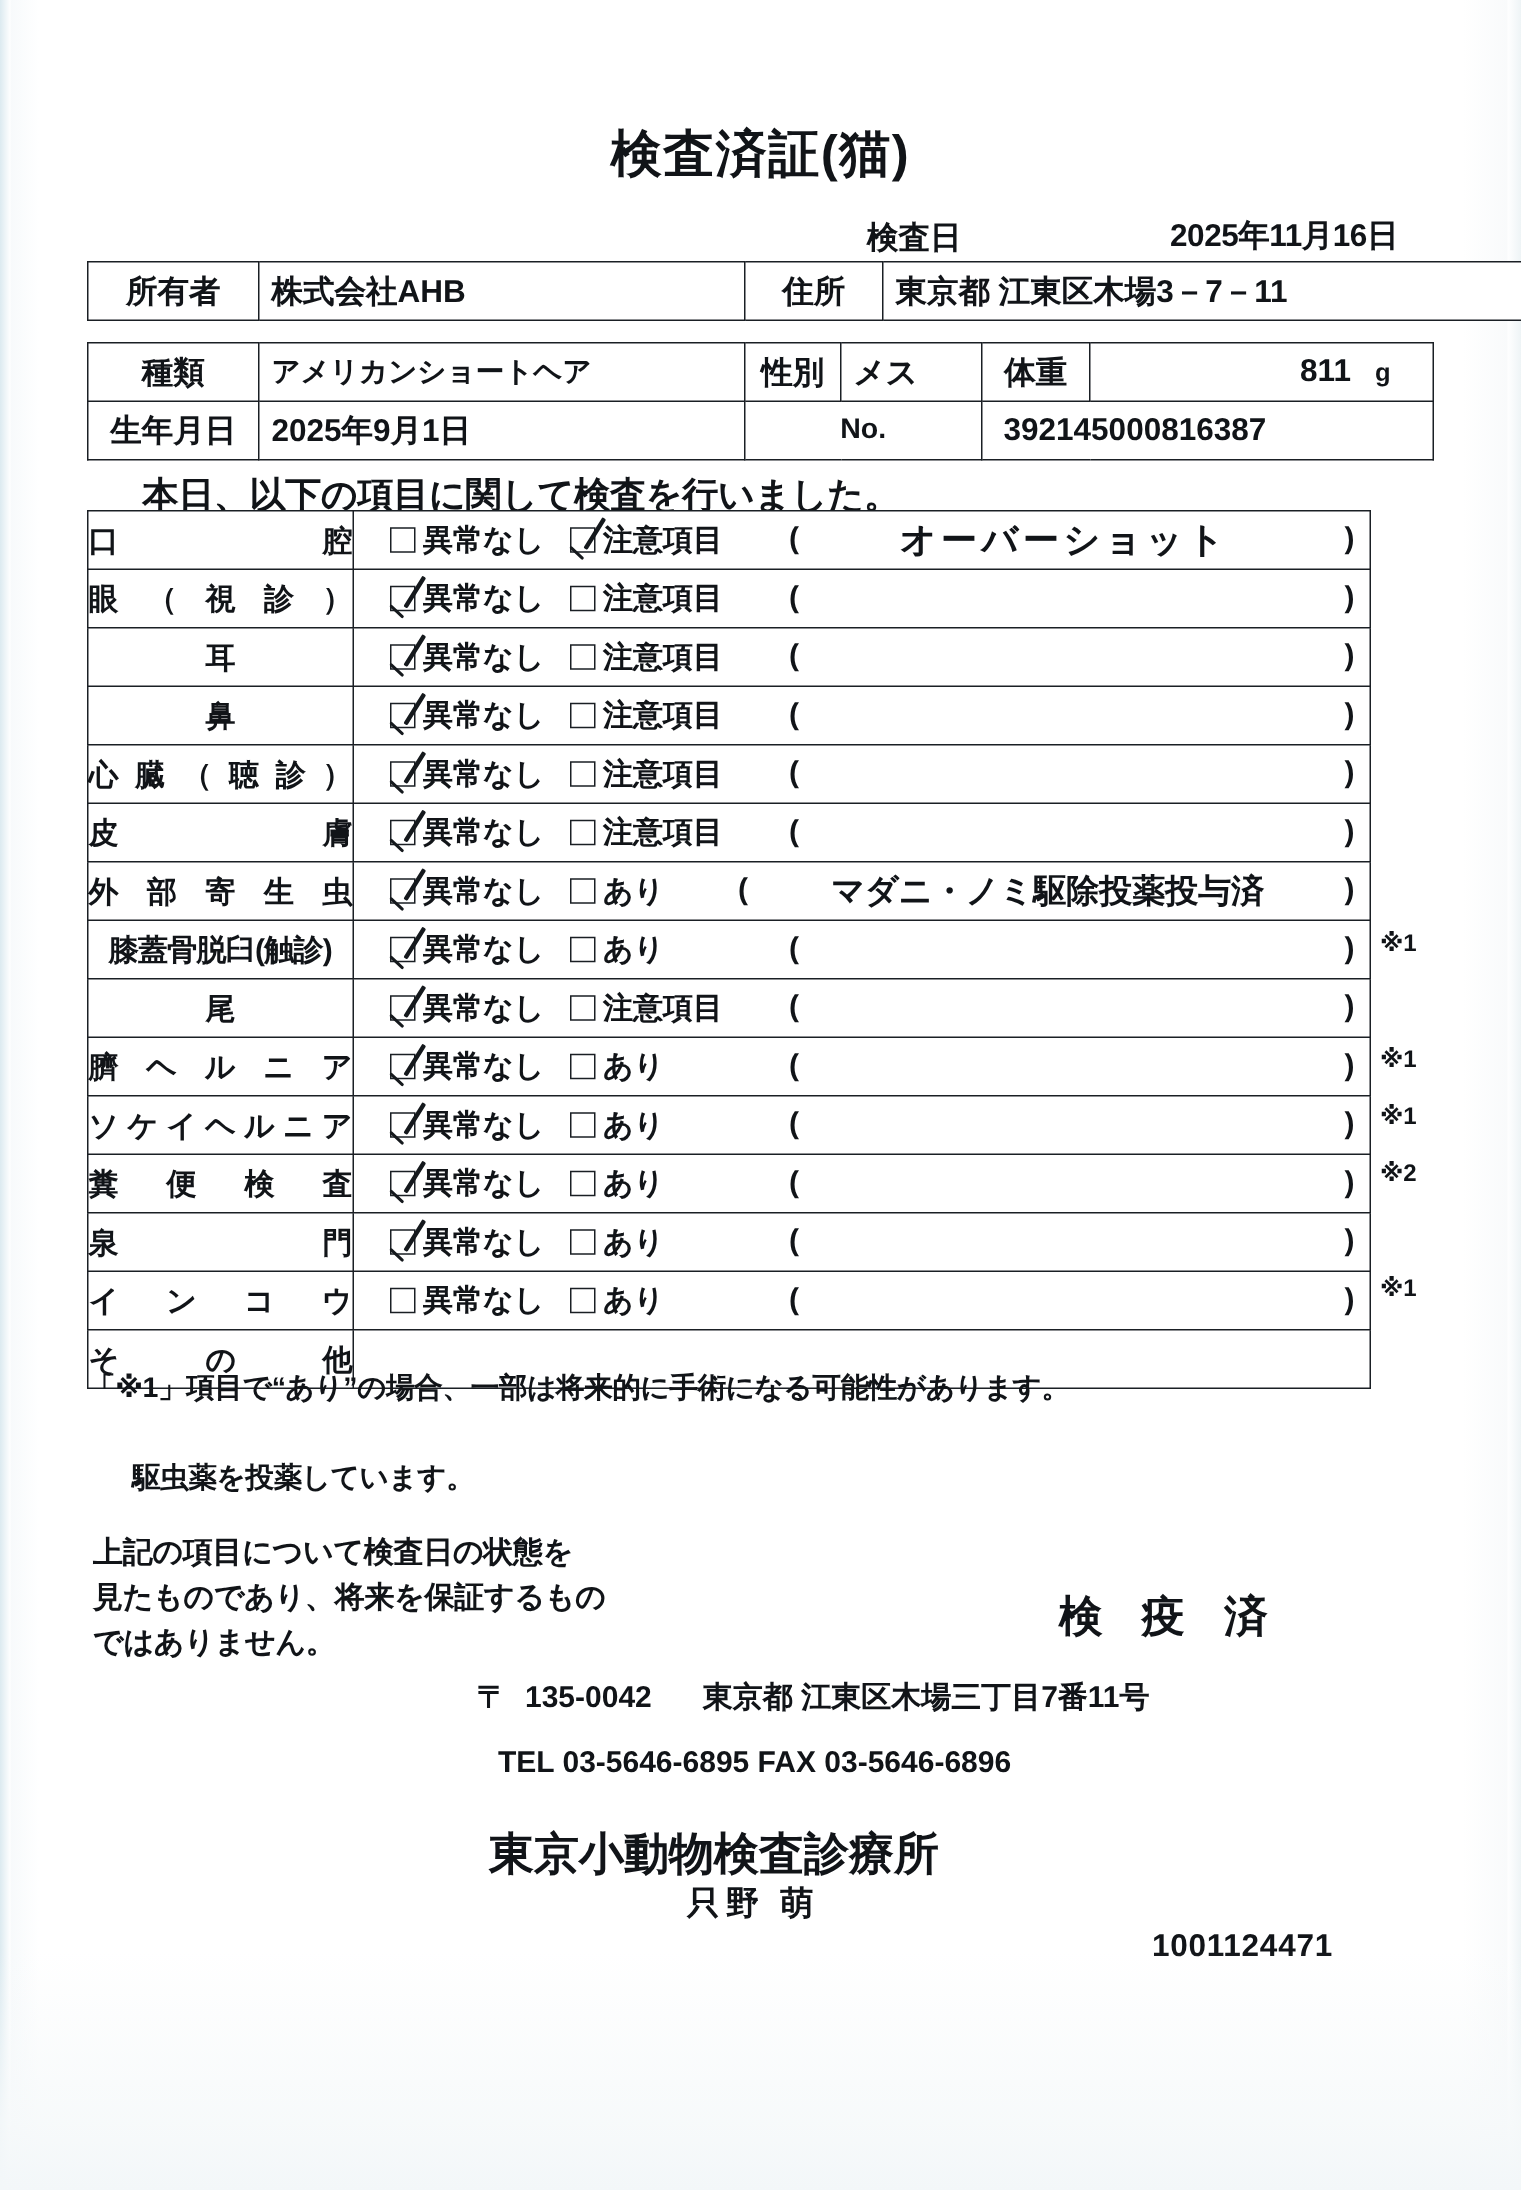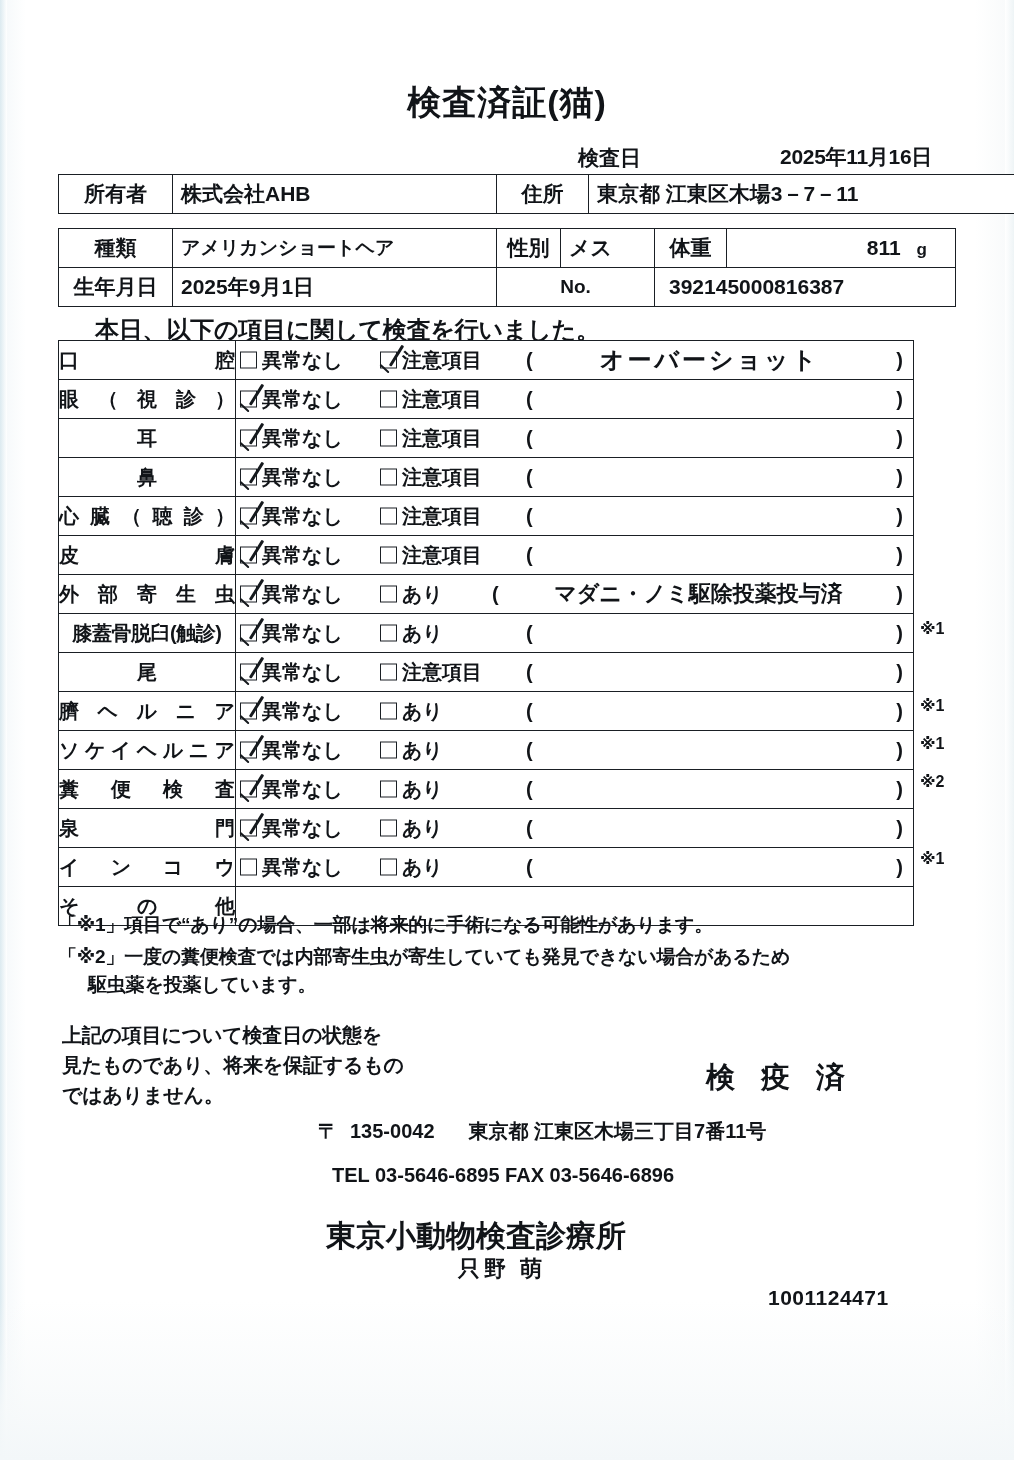--- a/index.html
+++ b/index.html
@@ -104,21 +104,21 @@
   td.ex-body{ position:relative; padding:0; }
 
   .opt{
     position:absolute;
     top:50%;
     transform:translateY(-50%);
     display:flex;
     align-items:center;
     gap:2px;
   }
-  .opt-a{ left:4px; }
+  .opt-a{ left:24px; }
   .opt-b{ left:144px; }
 
   .box{
     display:inline-block;
     width:15px; height:15px;
     border:1.8px solid #1a1f24;
     position:relative;
     margin-right:3px;
     flex:none;
     background:#fff;
@@ -490,21 +490,20 @@
   </table>
   <div id="marks-layer">
       <div class="mark" style="top: 619.1px;">※1</div>
       <div class="mark" style="top: 695.7px;">※1</div>
       <div class="mark" style="top: 734px;">※1</div>
       <div class="mark" style="top: 772.3px;">※2</div>
       <div class="mark" style="top: 848.9px;">※1</div>
     </div>
 
   <div class="fn" id="fn1">「※1」項目で“あり”の場合、一部は将来的に手術になる可能性があります。</div>
-  <div class="fn" id="fn2">「※2」一度の糞便検査では内部寄生虫が寄生していても発見できない場合があるため</div>
   <div class="fn" id="fn2b">駆虫薬を投薬しています。</div>
 
   <div class="disclaimer">
     <div>上記の項目について検査日の状態を</div>
     <div>見たものであり、将来を保証するもの</div>
     <div>ではありません。</div>
   </div>
 
   <div class="stamp">検 疫 済</div>
 

